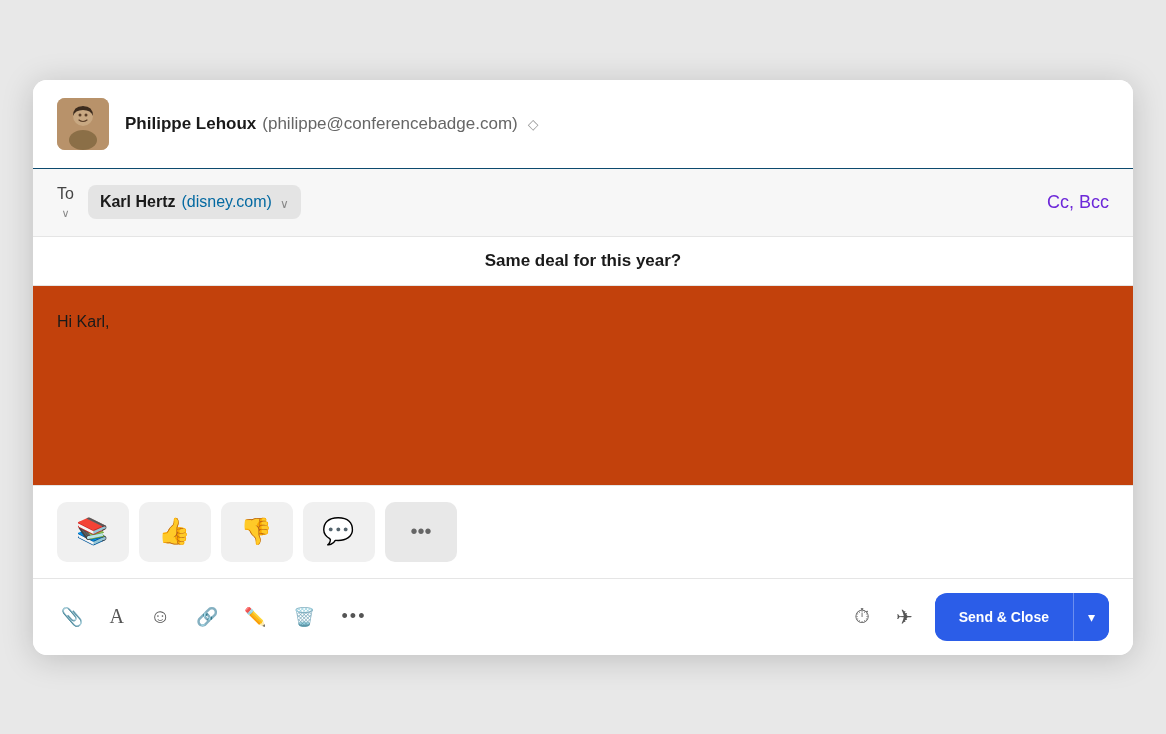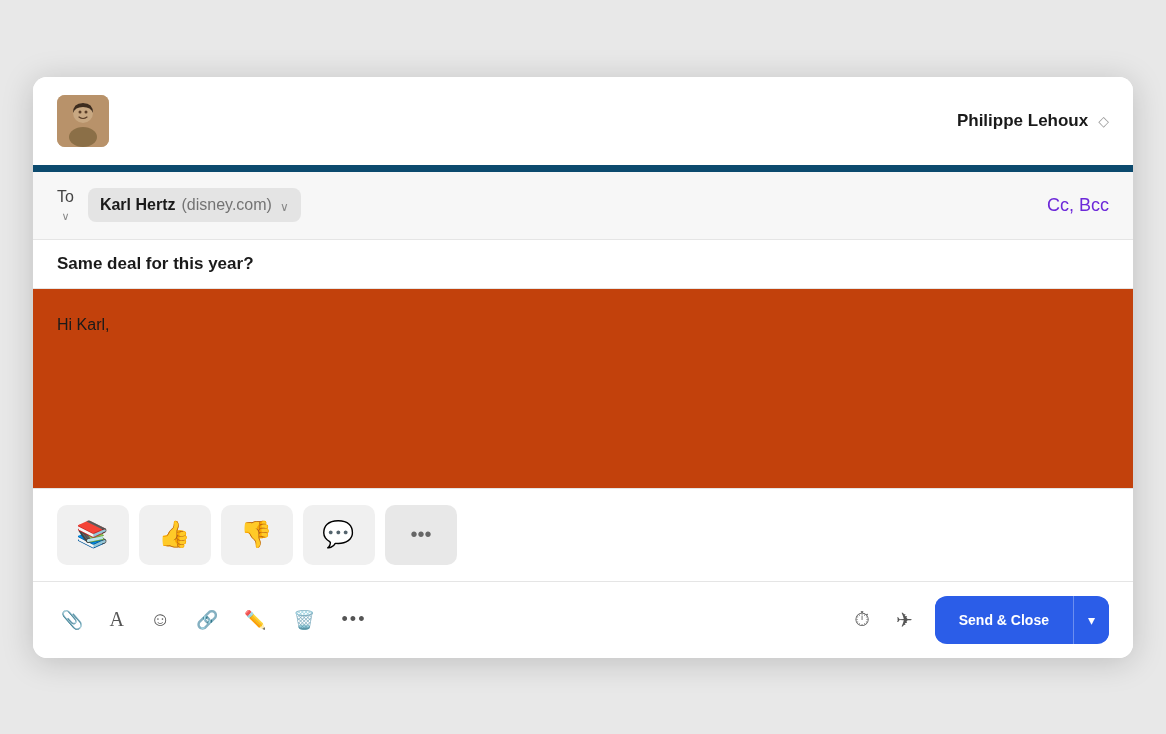--- a/index.html
+++ b/index.html
@@ -16,23 +16,22 @@
       border-radius: 14px;
       box-shadow: 0 4px 32px rgba(0,0,0,0.18);
       width: 1100px;
       overflow: hidden;
     }
     
     .header {
       display: flex;
       align-items: center;
       padding: 18px 24px;
-      border-bottom: 7px solid #0c4a6e;
-      background: #fff;
-      justify-content: space-between;
+      border-bottom: 1px solid #0c4a6e;
+      background: #fff;
     }
     .avatar {
       width: 52px;
       height: 52px;
       border-radius: 8px;
       overflow: hidden;
       margin-right: 16px;
       flex-shrink: 0;
       background: #c8a882;
     }
@@ -92,21 +91,21 @@
       gap: 6px;
       cursor: pointer;
     }
     .recipient-name {
       font-size: 16px;
       font-weight: 700;
       color: #1a1a1a;
     }
     .recipient-domain {
       font-size: 16px;
-      color: #737373;
+      color: #0369a1;
       font-weight: 400;
     }
     .recipient-chevron {
       font-size: 12px;
       color: #888;
       margin-left: 2px;
     }
     .cc-bcc {
       margin-left: auto;
       font-size: 18px;
@@ -116,20 +115,21 @@
     
     .subject-row {
       padding: 14px 24px;
       border-bottom: 1px solid #e5e5e5;
       background: #fff;
     }
     .subject-text {
       font-size: 17px;
       font-weight: 700;
       color: #1a1a1a;
+      text-align: center;
     }
     
     .body-area {
       padding: 24px 24px 16px;
       min-height: 200px;
       background: #c2410c;
       border-bottom: 1px solid #e5e5e5;
     }
     .body-text {
       font-size: 16px;
@@ -244,20 +244,21 @@
 
         <circle cx="23" cy="17" r="1.5" fill="#5a3e28"></circle>
         <circle cx="29" cy="17" r="1.5" fill="#5a3e28"></circle>
         <path d="M22 22 Q26 25 30 22" stroke="#5a3e28" stroke-width="1.2" fill="none" stroke-linecap="round"></path>
 
         <path d="M16 18 Q16 8 26 8 Q36 8 36 18 Q34 12 26 12 Q18 12 16 18Z" fill="#3d2c1e"></path>
       </svg>
     </div>
     <div class="sender-info">
       <span class="sender-name">Philippe Lehoux</span>
+      <span class="sender-email">(philippe@conferencebadge.com)</span>
       <span class="dropdown-arrow">◇</span>
     </div>
   </div>
 
   <div class="to-row">
     <div class="to-label">
       <span>To</span>
       <span class="chevron">∨</span>
     </div>
     <div class="recipient-chip">

